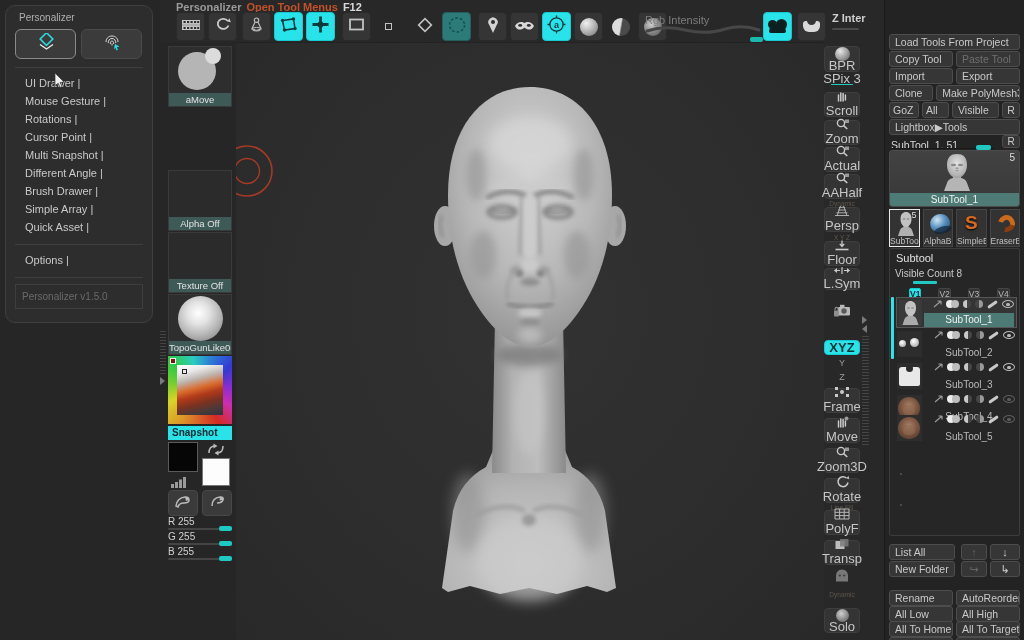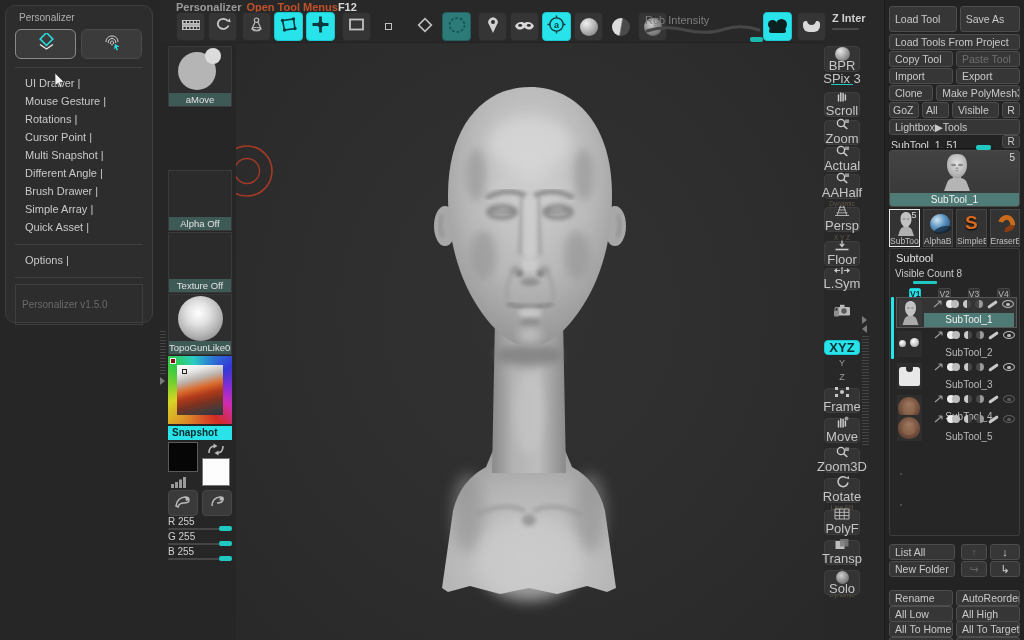--- a/index.html
+++ b/index.html
@@ -11,28 +11,28 @@
   #left-col { left:0; top:0; width:160px; height:640px; background:#262626; }
   #pz-panel { left:5px; top:5px; width:148px; height:318px; background:#2d2d2d; border:1px solid #3f3f3f; border-radius:10px; padding:4px 9px; }
   .pz-title { font-size:10px; color:#b0b0b0; margin:2px 0 4px 4px; }
   .pz-logo { height:30px; background:#3b3b3b; border:1px solid #2c2c2c; border-radius:6px; display:flex; align-items:center; justify-content:center; gap:1px; font-weight:bold; font-size:14px; color:#ececec; letter-spacing:.5px; }
   .logo-o { display:inline-block; width:15px; height:15px; border-radius:50%; background:radial-gradient(circle at 50% 50%, #bff7f7 0%, #2fa8b4 35%, #15505e 75%, #0c3038 100%); border:1px solid #57c7cc; margin:0 1px; }
   .pz-btn-row { display:flex; gap:5px; margin-top:6px; }
   .pz-btn { width:61px; height:30px; background:#3b3b3b; border:1px solid #4a4a4a; border-radius:6px; display:flex; align-items:center; justify-content:center; position:relative; }
   .pz-btn.pressed { border-color:#8a8a8a; }
   .pz-div { height:1px; background:#3f3f3f; margin:8px 0 6px 0; }
   .pz-item { font-size:11px; color:#c9c9c9; padding:2px 0 2px 10px; height:18px; line-height:15px; }
-  .pz-version { margin-top:6px; border:1px solid #3e3e3e; border-radius:0; padding:14px 6px; color:#6a6a6a; font-size:10px; }
+  .pz-version { margin-top:6px; border:1px solid #3e3e3e; border-radius:0; padding:6px 6px; color:#6a6a6a; font-size:10px; }
   #main-cursor { left:54px; top:72px; z-index:50; }
 
   
   #header-line { left:176px; top:1px; font-size:11px; font-weight:bold; white-space:nowrap; }
   #header-line .h-app { color:#9a9a9a; }
   #header-line .h-hint { color:#c0512a; margin-left:5px; }
-  #header-line .h-key { color:#d8d8d8; }
+  #header-line .h-key { color:#d8d8d8; margin-left:5px; }
 
   
   #toolbar { left:176px; top:12px; display:flex; gap:3px; align-items:center; }
   .tb { width:29px; height:29px; background:#353535; border:1px solid #2a2a2a; border-radius:4px; display:flex; align-items:center; justify-content:center; flex:0 0 auto; }
   .tb.sel { background:#28e4ea; border-color:#19c8cf; }
   .tb.teal { background:#2c7b79; border-color:#245f5e; }
   .sphere1 { width:18px; height:18px; border-radius:50%; background:radial-gradient(circle at 35% 30%, #f0f0f0 0%, #b9b9b9 45%, #6f6f6f 100%); }
   .sphere-half { width:18px; height:18px; border-radius:50%; background:linear-gradient(100deg, #dcdcdc 46%, #4a4a4a 54%); }
   .sphere2 { width:18px; height:18px; border-radius:50%; background:radial-gradient(circle at 40% 35%, #cfcfcf 0%, #8a8a8a 50%, #4f4f4f 100%); }
   .sq-small { width:7px; height:7px; border:1.5px solid #c2c2c2; }
@@ -620,31 +620,27 @@
       <span class="rs-lbl">Transp</span>
     </div>
   <div class="rs no-bg" style="top:525px;height:22px">
       <span><svg width="16" height="15">
           <path d="M8 1.5 C12 1.5 14 4.5 14 8.5 L14 13.5 L2 13.5 L2 8.5 C2 4.5 4 1.5 8 1.5 Z" fill="#787878"></path>
           <circle cx="5.8" cy="7.5" r="1.1" fill="#3a3a3a"></circle>
           <circle cx="10.2" cy="7.5" r="1.1" fill="#3a3a3a"></circle>
         </svg></span>
     </div>
   <div class="rs-faint" style="top:549px">Dynamic</div>
-  <div class="rs" style="top:528px">
+  <div class="rs" style="top:566px">
       <span class="solo-sphere"></span>
       <span class="rs-lbl">Solo</span>
     </div>
 </div>
 
 <div class="abs" id="palette">
-  <div class="prow" style="top:6px">
-    <div class="btn tall" style="flex:1.15">Load Tool</div>
-    <div class="btn tall">Save As</div>
-  </div>
   <div class="prow" style="top:34px">
     <div class="btn">Load Tools From Project</div>
   </div>
   <div class="prow" style="top:51px">
     <div class="btn">Copy Tool</div>
     <div class="btn dim">Paste Tool</div>
   </div>
   <div class="prow" style="top:68px">
     <div class="btn">Import</div>
     <div class="btn">Export</div>

